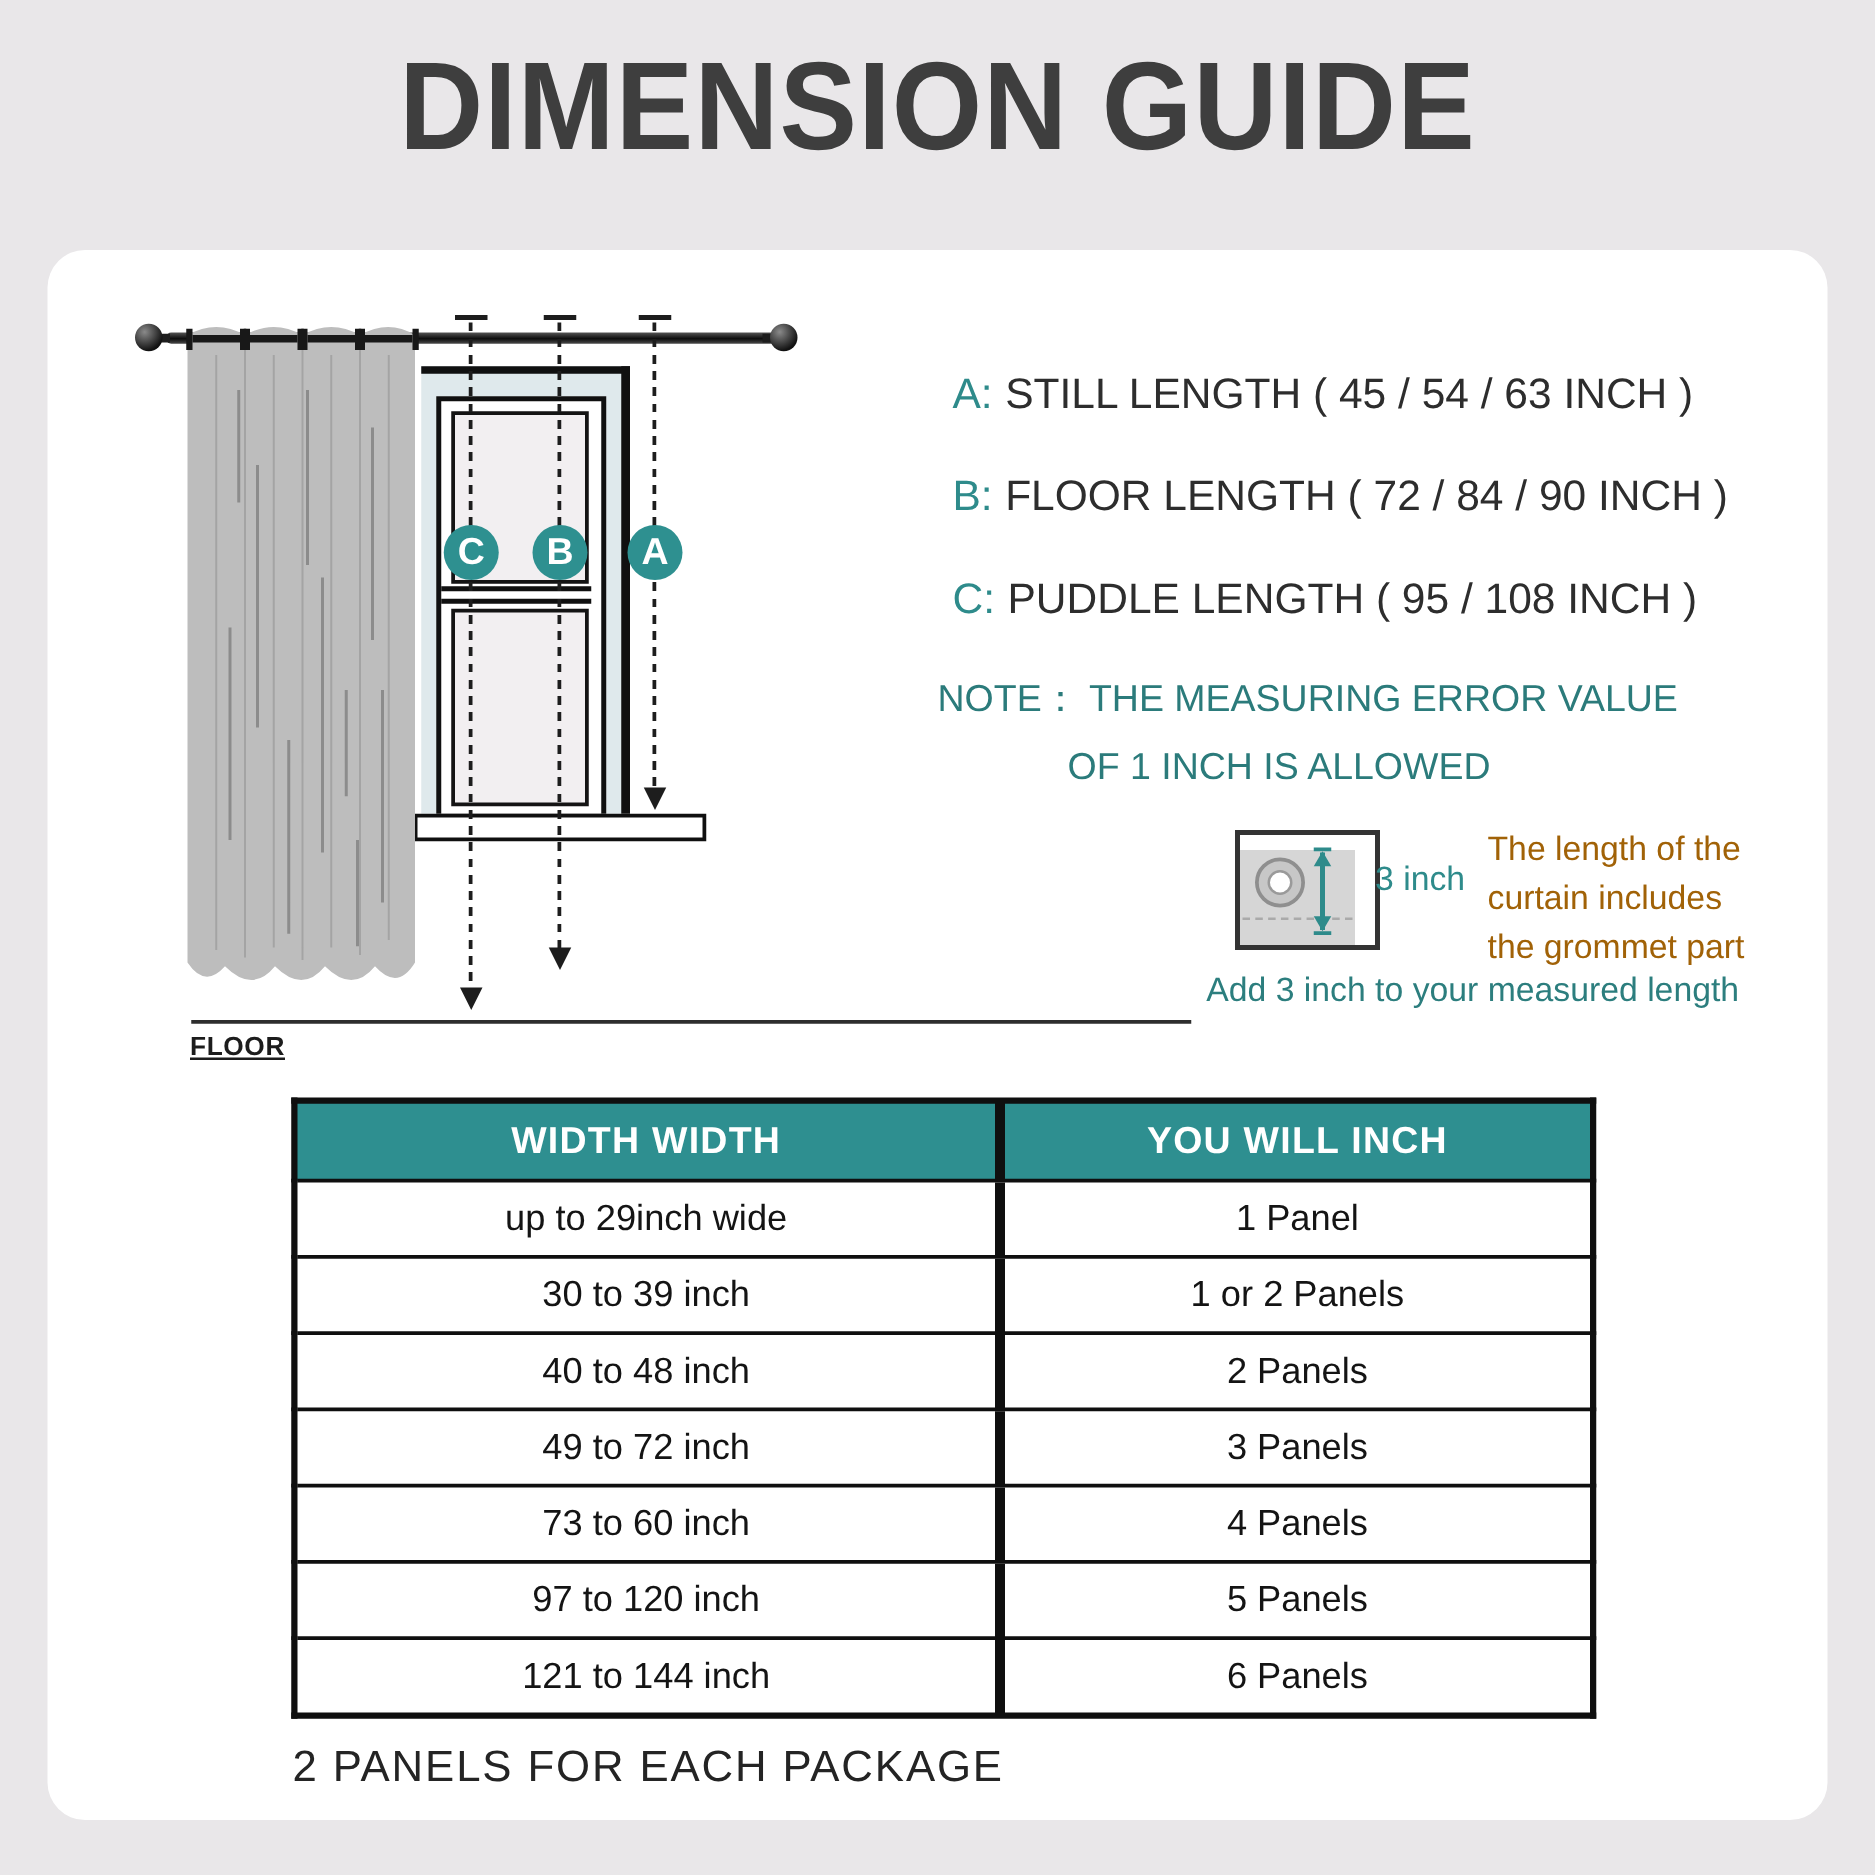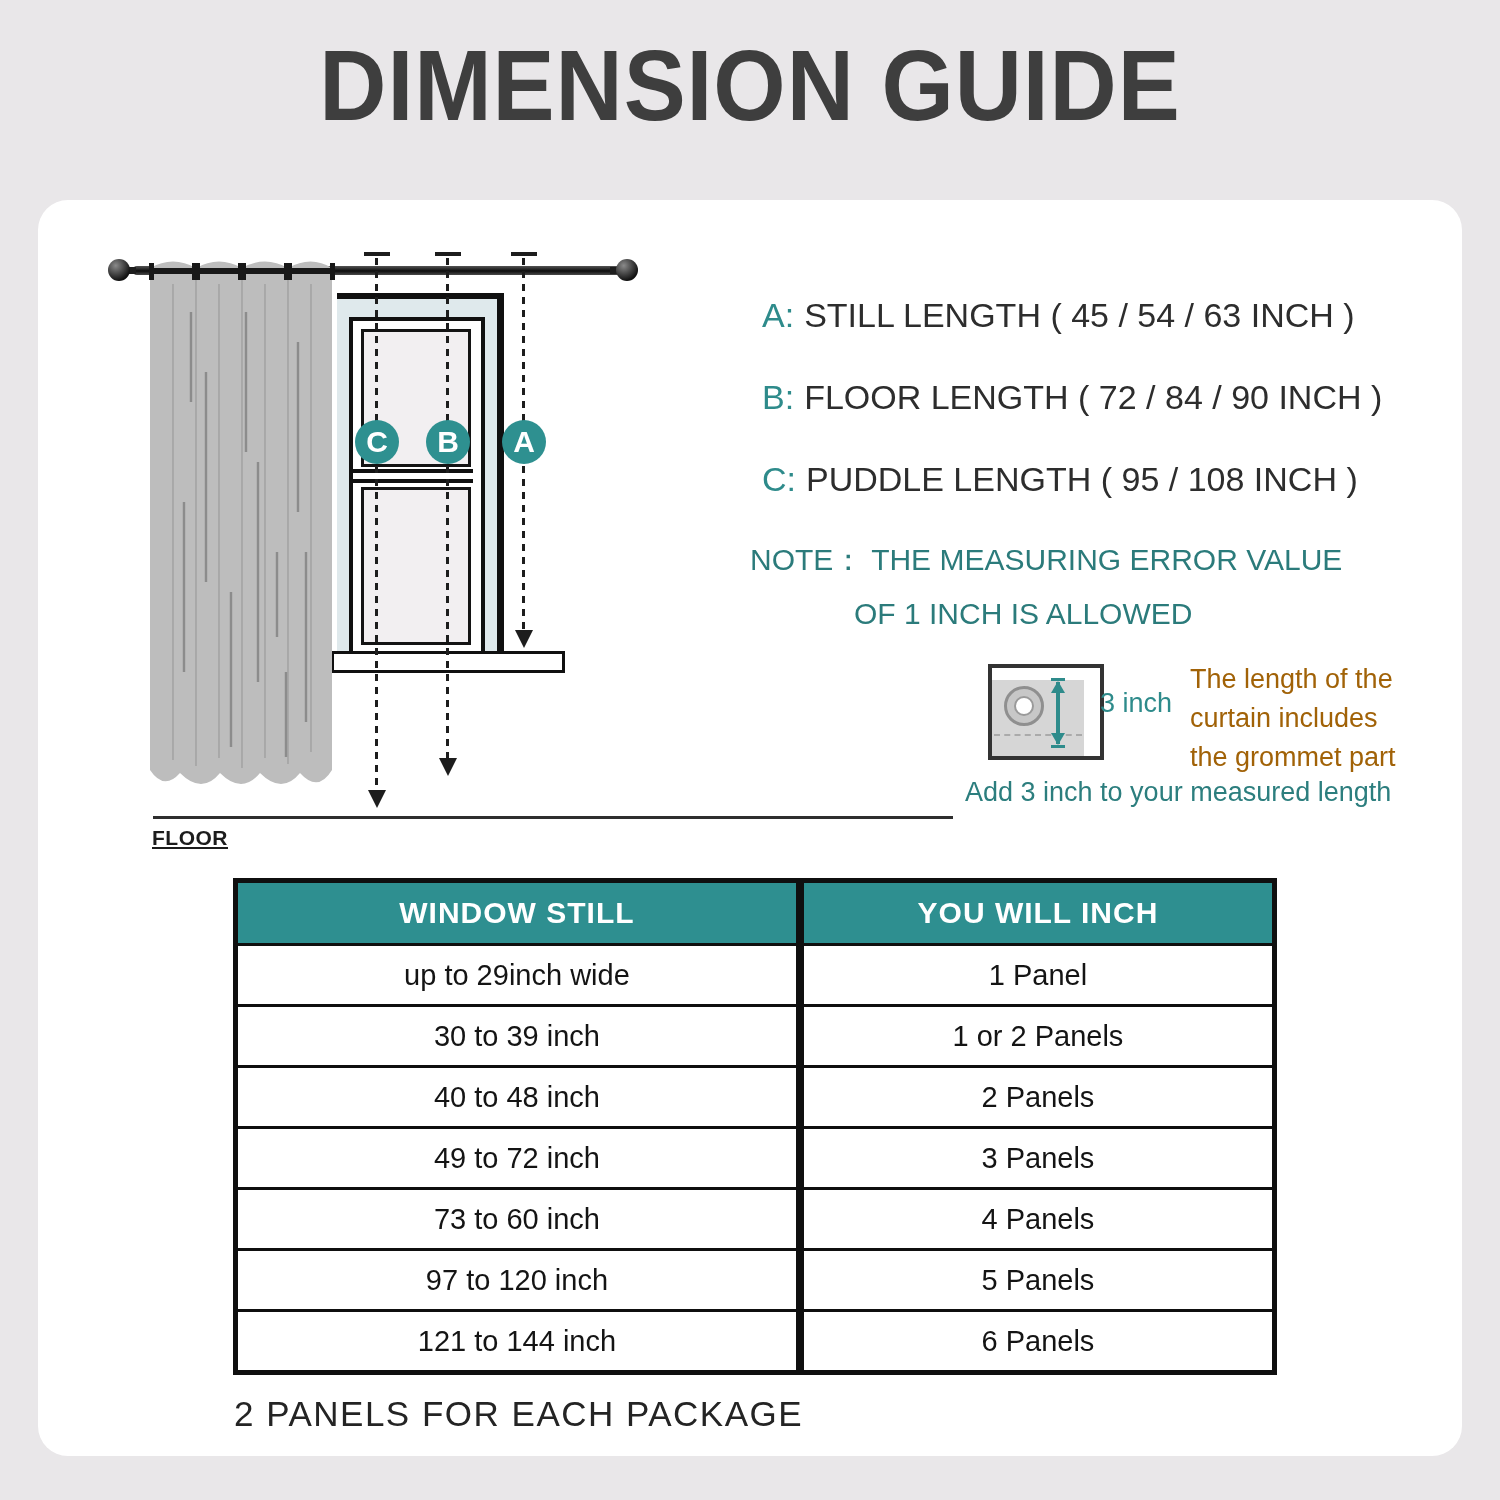--- a/index.html
+++ b/index.html
@@ -177,21 +177,21 @@
     <div id="g-caption" class="abs">
       <div>The length of the</div>
       <div>curtain includes</div>
       <div>the grommet part</div>
     </div>
     <div id="add-note" class="abs">Add 3 inch to your measured length</div>
 
     <table id="panels-table" class="abs">
       <thead>
         <tr>
-          <th class="c0">WINDOW STILL</th>
+          <th class="c0">WIDTH WIDTH</th>
           <th>YOU WILL INCH</th>
         </tr>
       </thead>
       <tbody>
         <tr>
             <td class="c0">up to 29inch wide</td>
             <td>1 Panel</td>
           </tr>
         <tr>
             <td class="c0">30 to 39 inch</td>

